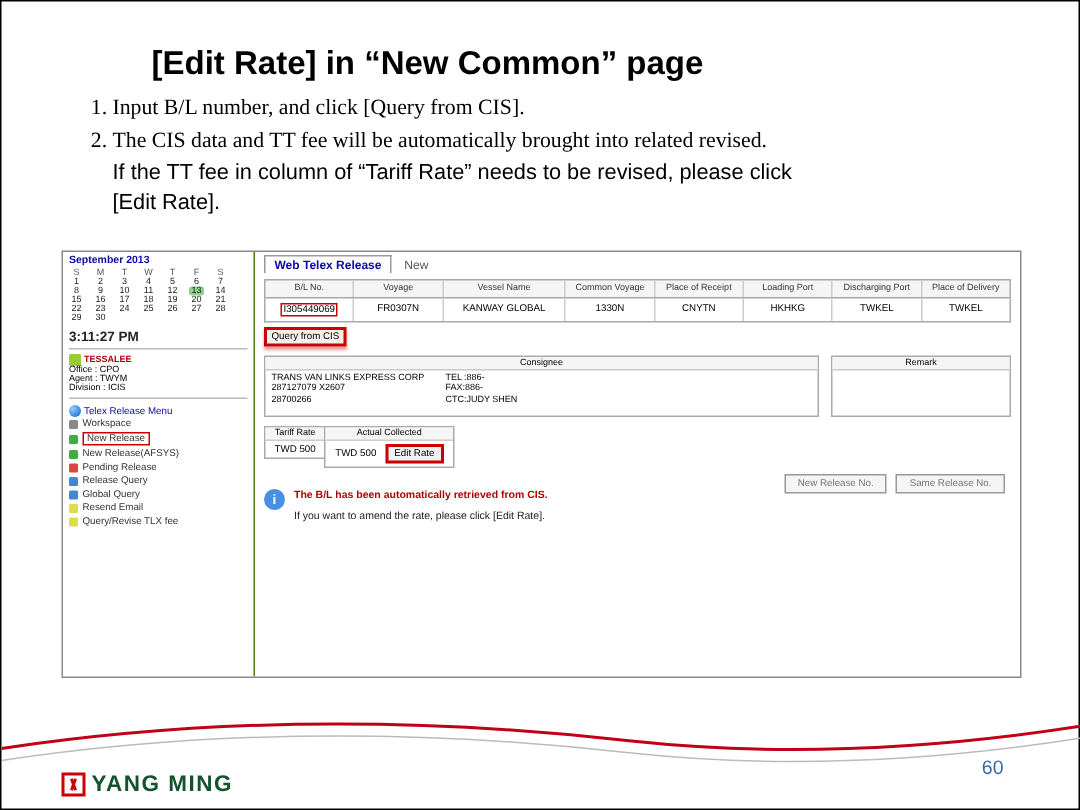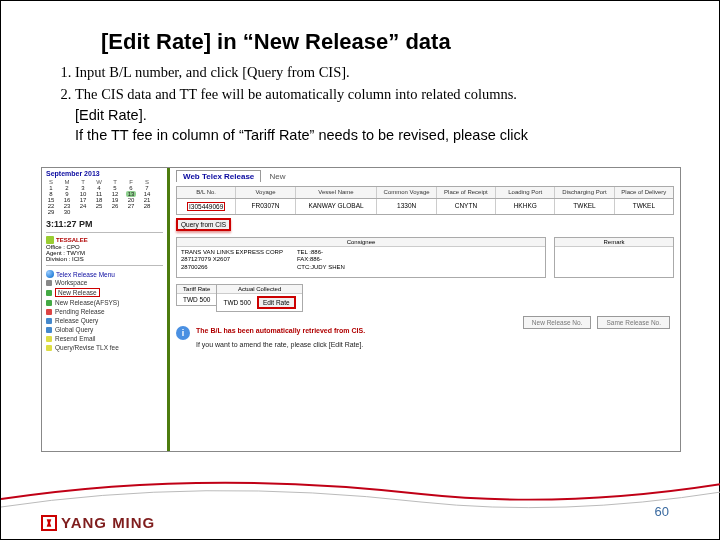--- a/index.html
+++ b/index.html
@@ -5,21 +5,21 @@
   * { box-sizing: border-box; margin: 0; padding: 0; }
   body { width: 720px; height: 540px; font-family: Arial, sans-serif; background: #fff; position: relative; overflow: hidden; }
   .slide { width: 720px; height: 540px; position: relative; border: 1px solid #000; }
   .title { font-size: 22px; font-weight: bold; color: #000; position: absolute; top: 28px; left: 100px; }
   .instructions { position: absolute; top: 62px; left: 48px; font-size: 14.5px; line-height: 1.35; color: #000; width: 620px; }
   .instructions ol { list-style: decimal; padding-left: 26px; font-family: Liberation Serif, serif; }
   .instructions li { margin-bottom: 2px; }
   .sub { margin-left: 26px; }
   .app { position: absolute; top: 166px; left: 40px; width: 640px; height: 285px; border: 1px solid #888; background: #fff; font-size: 7px; overflow: hidden; }
   .app-inner { display: flex; height: 100%; }
-  .sidebar { width: 128px; border-right: 3px solid #4d7c0f; padding: 2px 4px; font-size: 6.5px; color: #222; }
+  .sidebar { width: 128px; border-right: 1px solid #4d7c0f; padding: 2px 4px; font-size: 6.5px; color: #222; }
   .cal-title { color: #0a0aa0; font-weight: bold; font-size: 7px; margin-bottom: 2px; }
   .cal-head { display: flex; gap: 6px; color: #555; font-size: 6px; }
   .cal-head span { width: 10px; text-align: center; }
   .cal-row { display: flex; gap: 6px; font-size: 6px; }
   .cal-row span { width: 10px; text-align: center; }
   .cal-today { background: #8fd08f; border-radius: 2px; }
   .time { font-weight: bold; font-size: 9px; margin-top: 4px; }
   .hr { border-top: 1px solid #bbb; margin: 3px 0; }
   .user-block { font-size: 6px; color: #000; }
   .user-name { color: #b00000; font-weight: bold; display: flex; align-items: center; gap: 2px; }
@@ -54,39 +54,39 @@
   .rate-body { padding: 2px 6px; font-size: 6.5px; white-space: nowrap; }
   .edit-rate { border: 2px solid #c00; padding: 1px 4px; font-size: 6.5px; display: inline-block; background: #f0f0f0; margin-left: 6px; }
   .btns-right { position: absolute; right: 10px; top: 148px; display: flex; gap: 6px; }
   .act-btn { border: 1px solid #999; padding: 2px 8px; font-size: 6.5px; background: #f5f5f5; color: #777; }
   .info-msg { margin-top: 14px; display: flex; gap: 6px; align-items: flex-start; }
   .info-ico { width: 14px; height: 14px; border-radius: 50%; background: #4a90e2; color: #fff; font-weight: bold; display: flex; align-items: center; justify-content: center; font-size: 9px; flex-shrink: 0; }
   .info-text { color: #b00000; font-weight: bold; font-size: 7px; line-height: 1.5; }
   .info-text .sub2 { color: #222; font-weight: normal; margin-top: 4px; display: block; }
   .footer-swoosh { position: absolute; bottom: 0; left: 0; width: 720px; height: 80px; pointer-events: none; }
   .footer-swoosh svg { width: 100%; height: 100%; }
-  .logo { position: absolute; bottom: 8px; left: 40px; display: flex; align-items: center; gap: 4px; font-size: 15px; font-weight: bold; letter-spacing: 1px; color: #7f1d1d; }
+  .logo { position: absolute; bottom: 8px; left: 40px; display: flex; align-items: center; gap: 4px; font-size: 15px; font-weight: bold; letter-spacing: 1px; color: #14532d; }
   .logo-ico { width: 16px; height: 16px; border: 2px solid #c00; position: relative; }
   .logo-ico::before { content: ''; position: absolute; top: 2px; left: 5px; width: 2px; height: 8px; background: #c00; transform: rotate(20deg); }
   .logo-ico::after { content: ''; position: absolute; top: 2px; right: 5px; width: 2px; height: 8px; background: #c00; transform: rotate(-20deg); }
   .pagenum { position: absolute; bottom: 20px; right: 50px; color: #3a6aa0; font-size: 13px; }
 </style>
 </head>
 <body>
 <div class="slide">
 
-<div class="title">[Edit Rate] in “New Release” data</div>
+<div class="title">[Edit Rate] in “New Common” page</div>
 
 <div class="instructions">
   <ol>
     <li>Input B/L number, and click [Query from CIS].</li>
-    <li>The CIS data and TT fee will be automatically column into related columns.</li>
+    <li>The CIS data and TT fee will be automatically brought into related revised.</li>
   </ol>
+  <div class="sub">If the TT fee in column of “Tariff Rate” needs to be revised, please click</div>
   <div class="sub">[Edit Rate].</div>
-  <div class="sub">If the TT fee in column of “Tariff Rate” needs to be revised, please click</div>
 </div>
 
 <div class="app">
   <div class="app-inner">
     <div class="sidebar">
       <div class="cal-title">September 2013</div>
       <div class="cal-head">
         <span>S</span>
             <span>M</span>
             <span>T</span>

